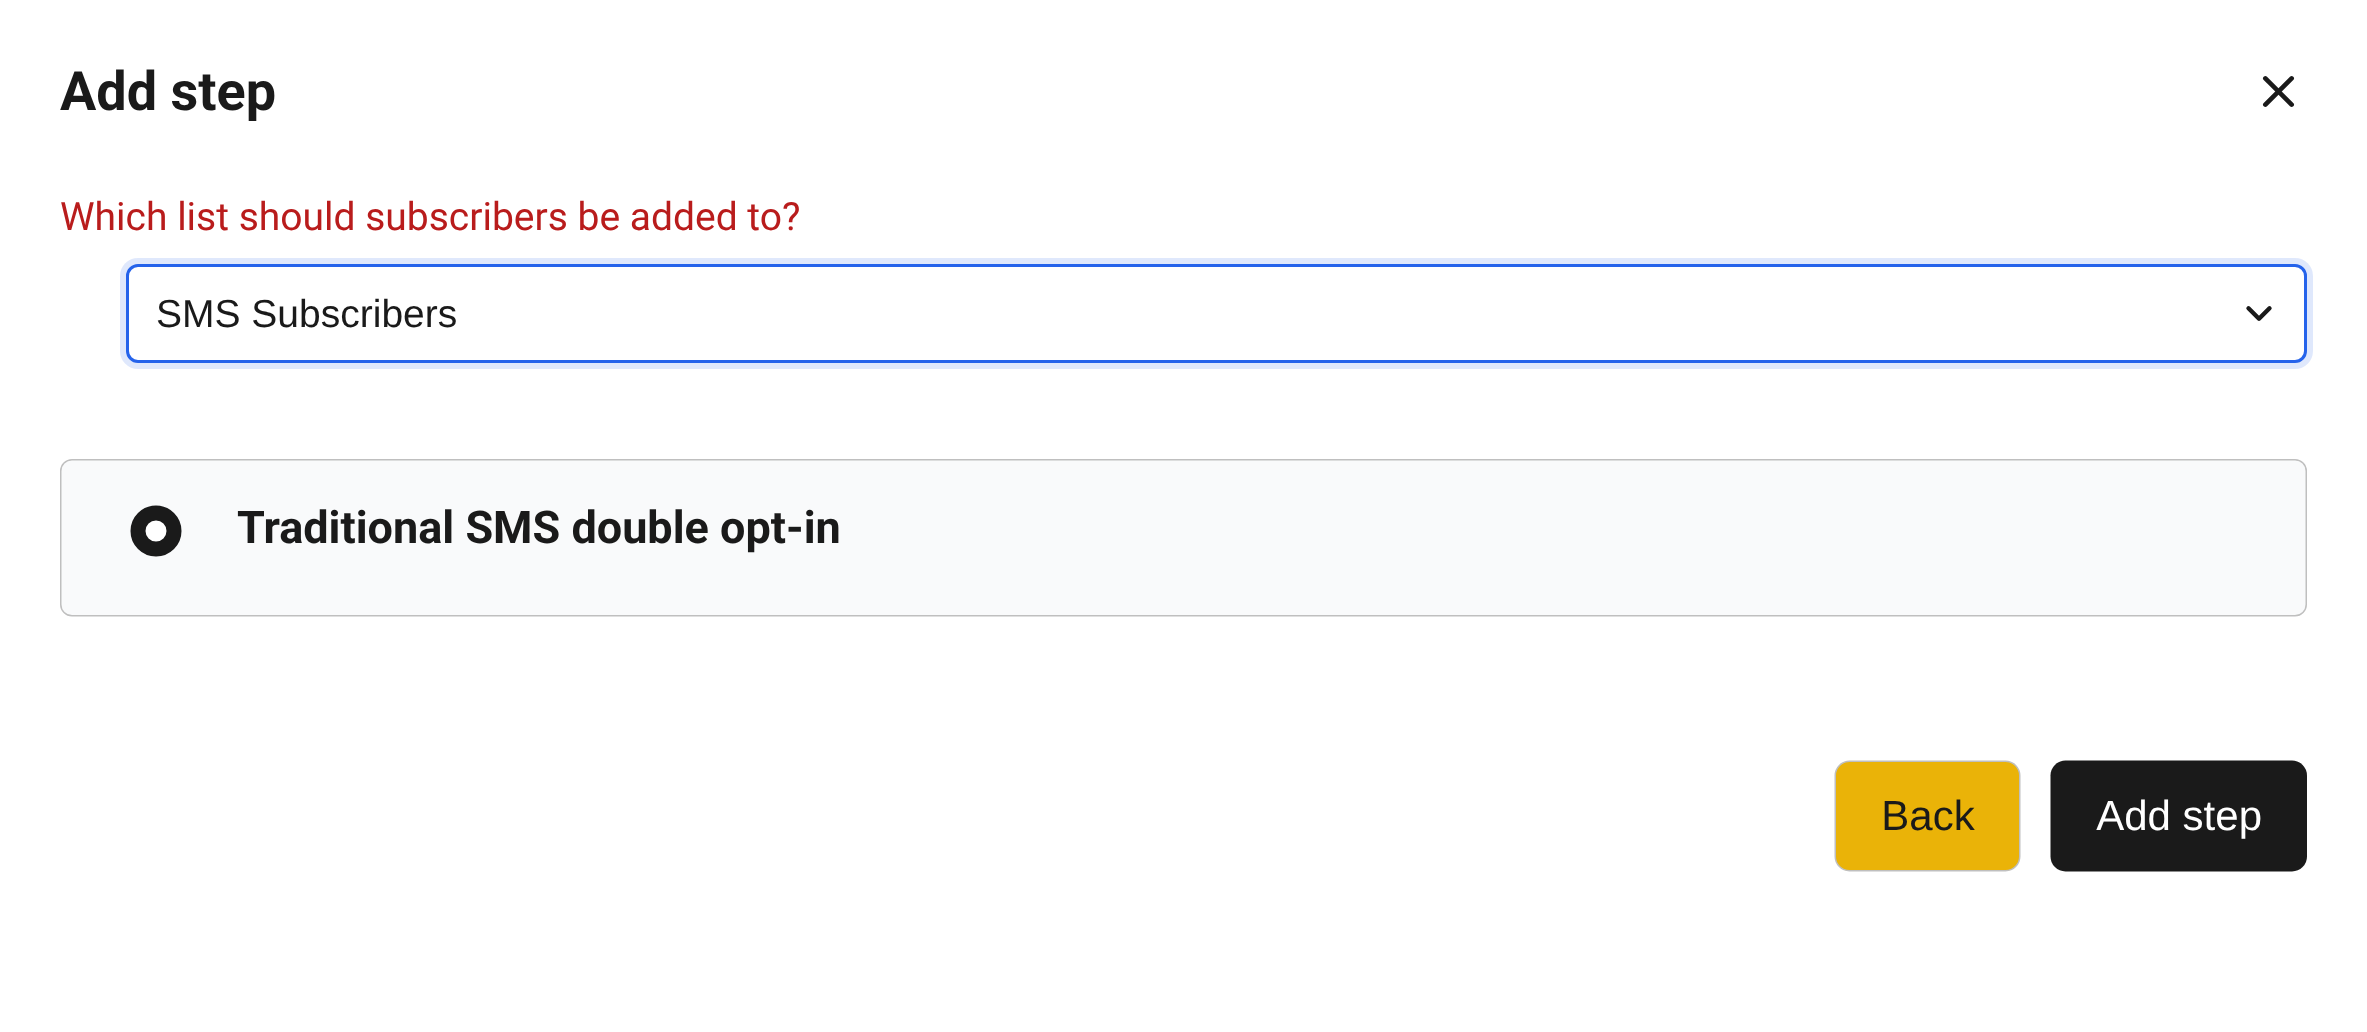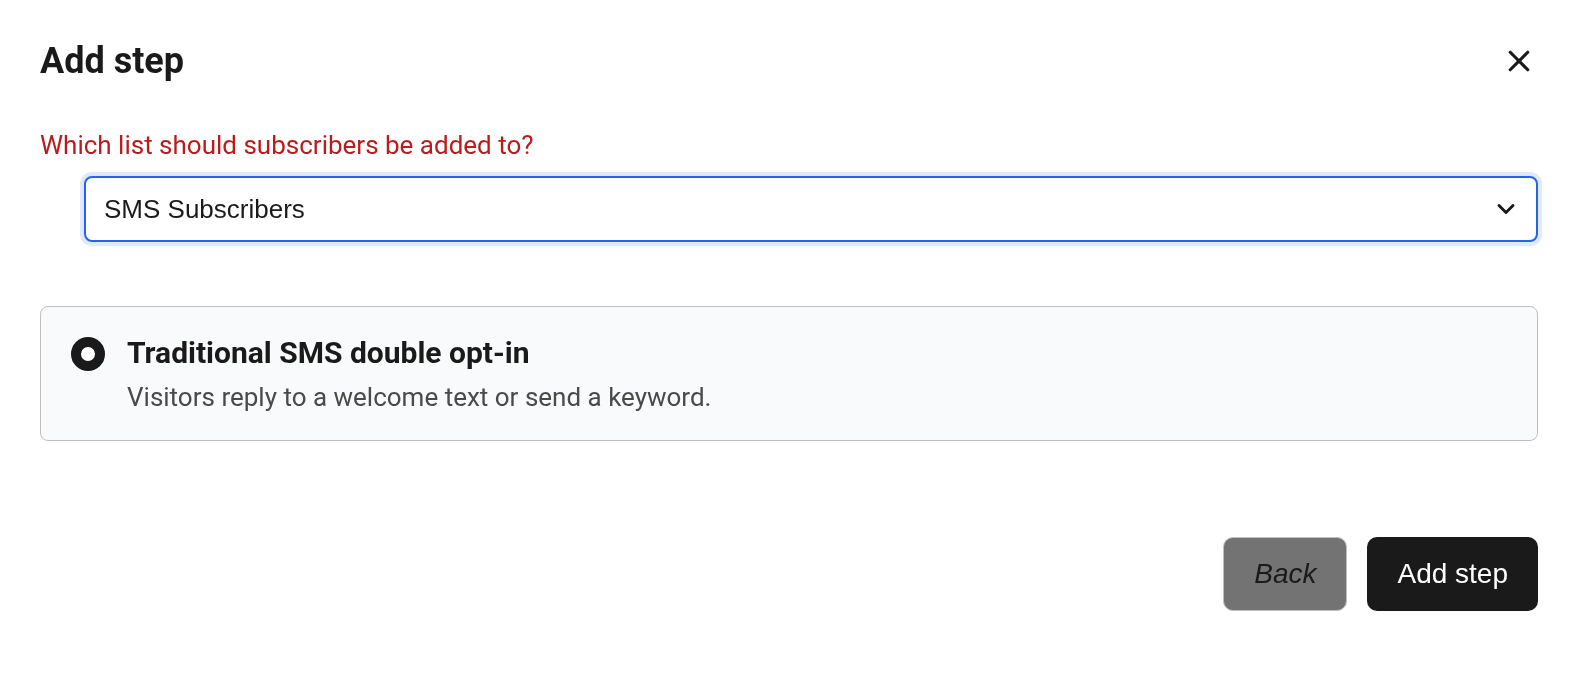--- a/index.html
+++ b/index.html
@@ -62,22 +62,22 @@
     .chevron-down {
       position: absolute;
       right: 18px;
       top: 50%;
       transform: translateY(-50%);
       pointer-events: none;
     }
     .option-card {
       display: flex;
       align-items: flex-start;
-      gap: 22px;
-      padding: 28px 30px;
+      gap: 37px;
+      padding: 28px 46px;
       border: 1px solid #bfbfbf;
       border-radius: 8px;
       background: #f9fafb;
       cursor: pointer;
       margin-bottom: 96px;
     }
     .radio-outer {
       flex-shrink: 0;
       width: 34px;
       height: 34px;
@@ -108,24 +108,23 @@
     .btn {
       height: 74px;
       padding: 0 30px;
       font-size: 28px;
       font-weight: 500;
       border-radius: 10px;
       cursor: pointer;
       border: none;
     }
     .btn-secondary {
-      background: #737373;
+      background: #eab308;
       border: 1px solid #bfbfbf;
       color: #1a1a1a;
-      font-style: italic;
     }
     .btn-primary {
       background: #1a1a1a;
       color: #fff;
     }
   </style>
 </head>
 <body>
 
 <div class="header">
@@ -145,20 +144,19 @@
     <svg class="chevron-down" width="28" height="28" viewBox="0 0 24 24" fill="none" stroke="#1a1a1a" stroke-width="2.5" stroke-linecap="round" stroke-linejoin="round">
       <polyline points="6 9 12 15 18 9"></polyline>
     </svg>
   </div>
 </div>
 
 <div class="option-card">
   <div class="radio-outer"></div>
   <div class="option-content">
     <div class="option-title">Traditional SMS double opt-in</div>
-    <div class="option-desc">Visitors reply to a welcome text or send a keyword.</div>
   </div>
 </div>
 
 <div class="footer">
   <button class="btn btn-secondary">Back</button>
   <button class="btn btn-primary">Add step</button>
 </div>
 
 </body></html>

